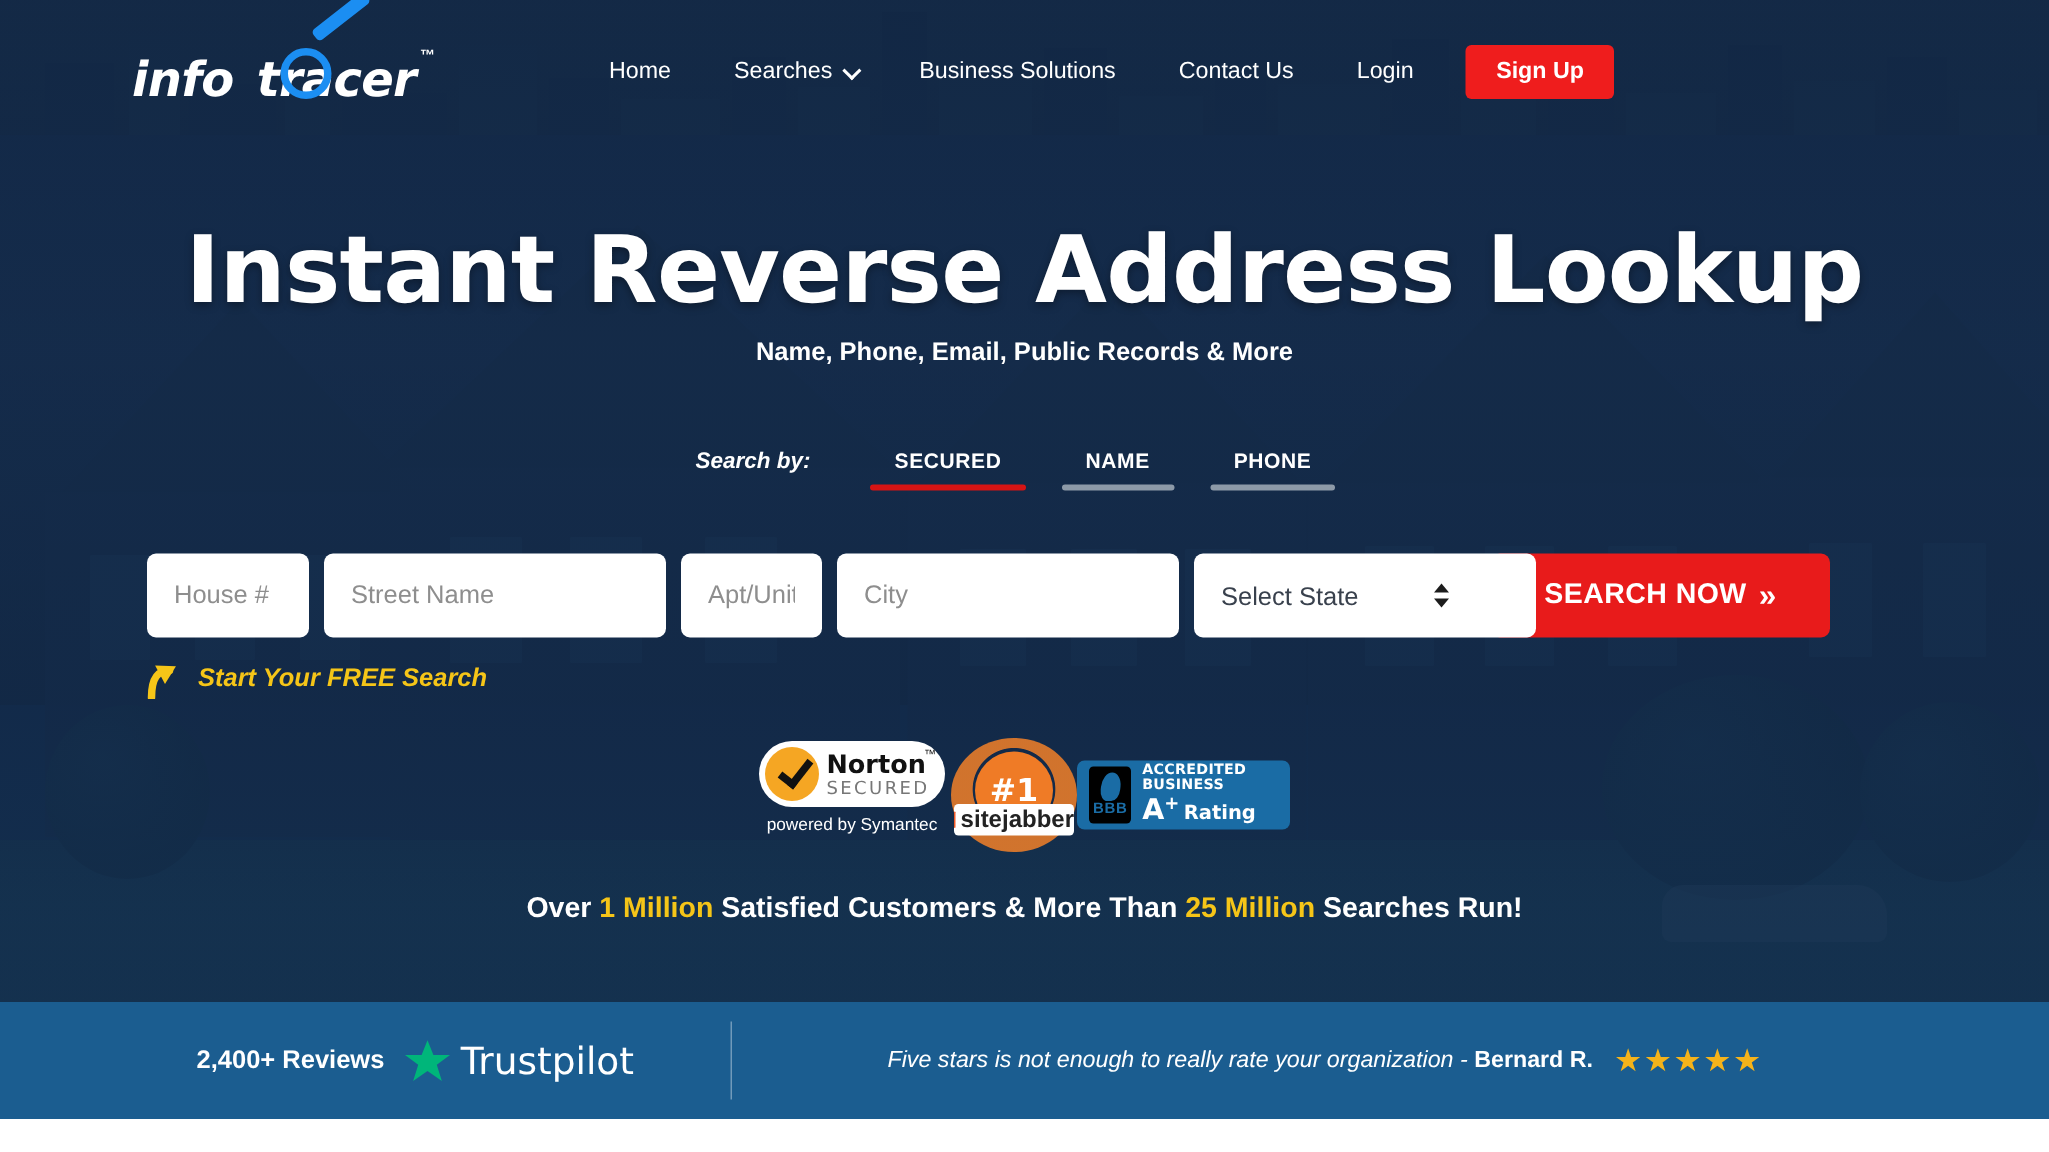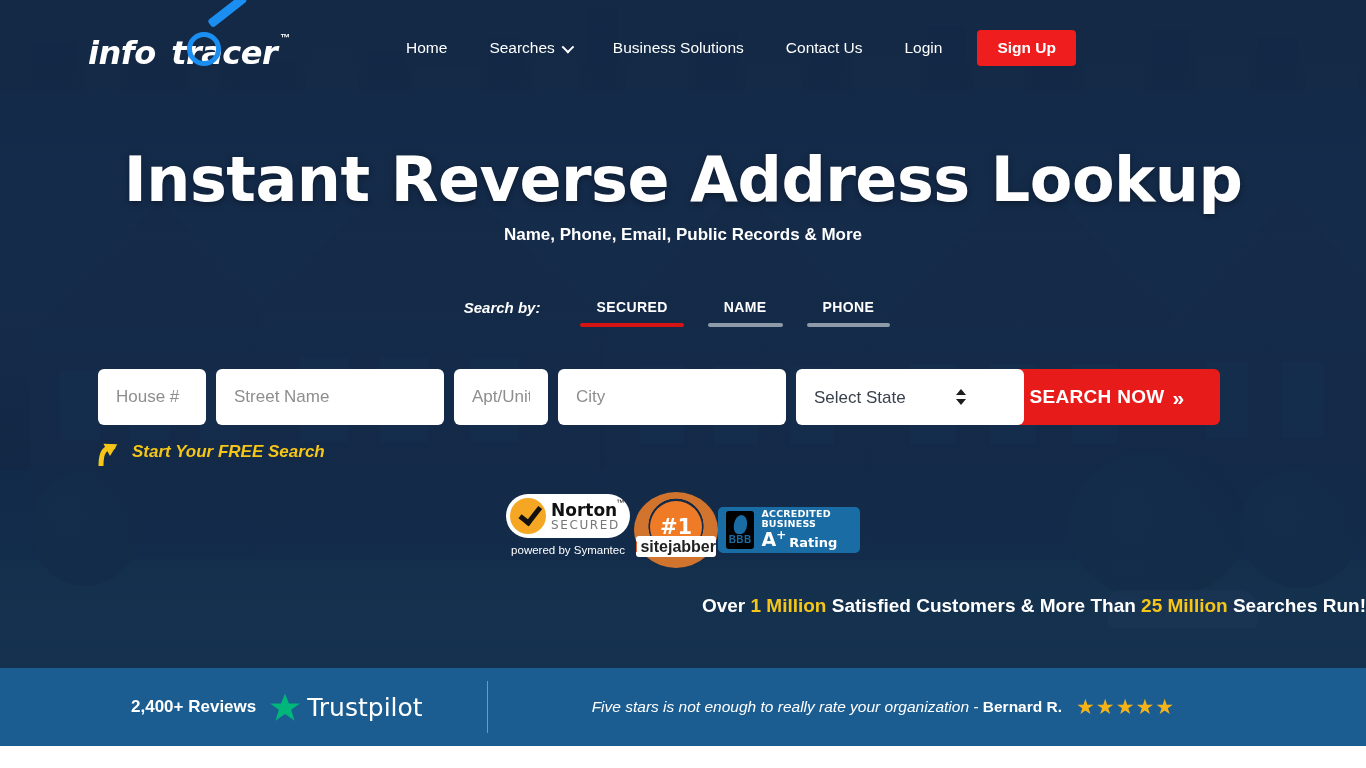--- a/index.html
+++ b/index.html
@@ -281,21 +281,21 @@
   }
   .bbb-bbb { font-size: 10px; font-weight: bold; color: #1a6ca5; letter-spacing:.5px; }
   .bbb-right { color: #fff; line-height: 1.05; }
   .bbb-acc { font-size: 9.5px; font-weight: bold; letter-spacing: .2px; font-family:"DejaVu Sans",sans-serif;}
   .bbb-rate { font-size: 19px; font-weight: bold; font-family:"DejaVu Sans",sans-serif;}
   .bbb-rate sup { font-size: 12px; }
   .bbb-rate span.r { font-size: 13px; margin-left: 3px; }
 
   
   .stats {
-    position: absolute; left: 0; top: 595px; width: 1366px; text-align: right;
+    position: absolute; left: 0; top: 595px; width: 1366px; text-align: center;
     color: #ffffff; font-size: 19px; font-weight: bold;
   }
   .stats .hl { color: #f5c518; }
 
   
   .tpbar {
     position: absolute; left: 0; top: 668px; width: 1366px; height: 78px;
     background: #1b5d90;
     display: flex; align-items: center;
   }

